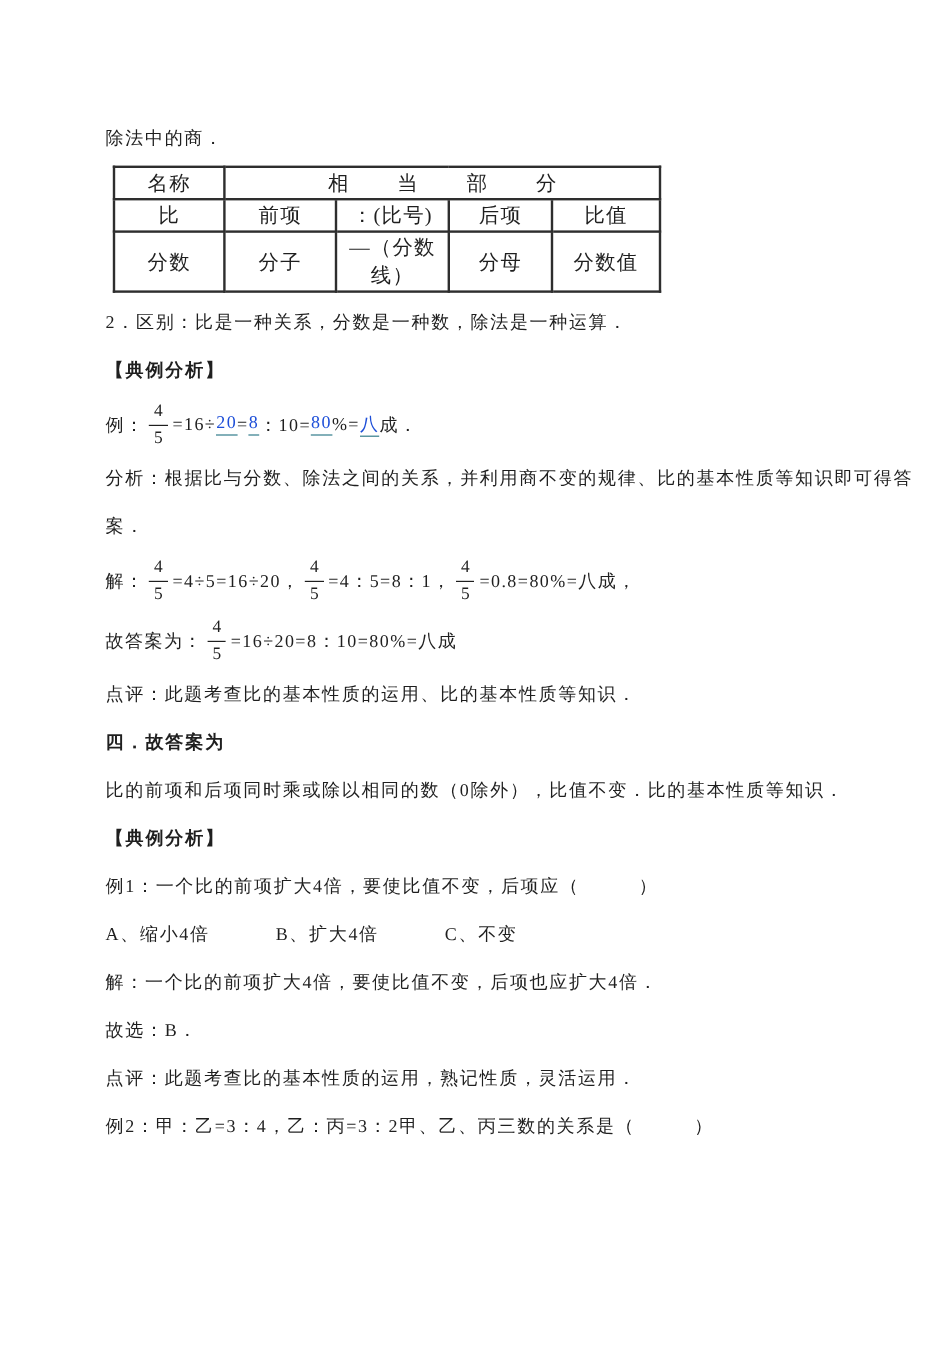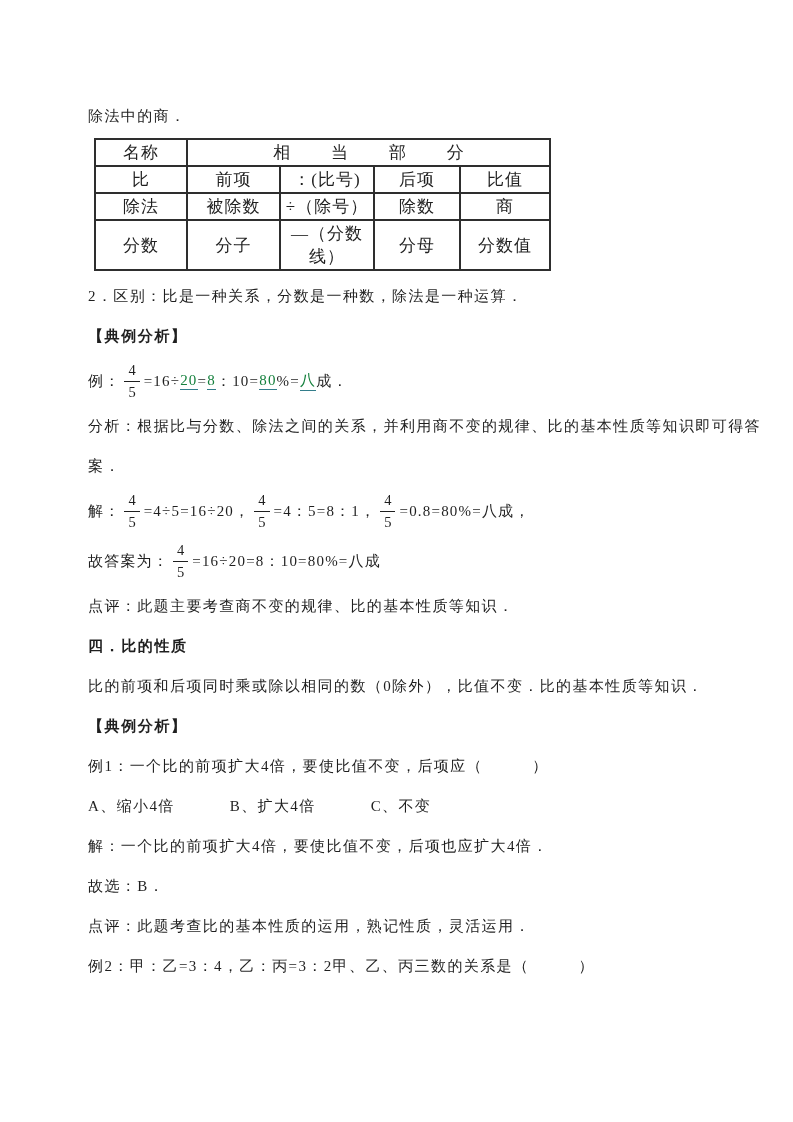--- a/index.html
+++ b/index.html
@@ -60,21 +60,21 @@
     line-height: 1.25;
     font-size: 14.5px;
     letter-spacing: 0;
   }
   .frac .num {
     padding: 0 4px 1px 4px;
     border-bottom: 1.5px solid #1f1f1f;
   }
   .frac .den { padding: 1px 4px 0 4px; }
   .ans {
-    color: #15803d;
+    color: #1d4ed8;
     border-bottom: 1.5px solid #337d8b;
   }
   .options span { margin-right: 55px; }
   .options span:last-child { margin-right: 16px; }
 </style>
 </head>
 <body>
 
 <div class="page">
 
@@ -92,27 +92,20 @@
       <tr>
         <td>名称</td>
         <td class="span-cell" colspan="4">相当部分</td>
       </tr>
       <tr>
         <td>比</td>
         <td>前项</td>
         <td>：(比号)</td>
         <td>后项</td>
         <td>比值</td>
-      </tr>
-      <tr>
-        <td>除法</td>
-        <td>被除数</td>
-        <td>÷（除号）</td>
-        <td>除数</td>
-        <td>商</td>
       </tr>
       <tr>
         <td>分数</td>
         <td>分子</td>
         <td>—（分数线）</td>
         <td>分母</td>
         <td>分数值</td>
       </tr>
     </tbody>
   </table>
@@ -146,23 +139,23 @@
       <span class="frac"><span class="num">4</span><span class="den">5</span></span>
       <span>=0.8=80%=八成，</span>
     </div>
 
   <div class="frac-line">
       <span>故答案为：</span>
       <span class="frac"><span class="num">4</span><span class="den">5</span></span>
       <span>=16÷20=8：10=80%=八成</span>
     </div>
 
-  <p class="line">点评：此题主要考查商不变的规律、比的基本性质等知识．</p>
+  <p class="line">点评：此题考查比的基本性质的运用、比的基本性质等知识．</p>
 
-  <p class="line heading">四．比的性质</p>
+  <p class="line heading">四．故答案为</p>
 
   <p class="line">比的前项和后项同时乘或除以相同的数（0除外），比值不变．比的基本性质等知识．</p>
 
   <p class="line heading">【典例分析】</p>
 
   <p class="line">例1：一个比的前项扩大4倍，要使比值不变，后项应（　　　）</p>
 
   <p class="line options">
     <span>A、缩小4倍</span><span>B、扩大4倍</span><span>C、不变</span>
   </p>

